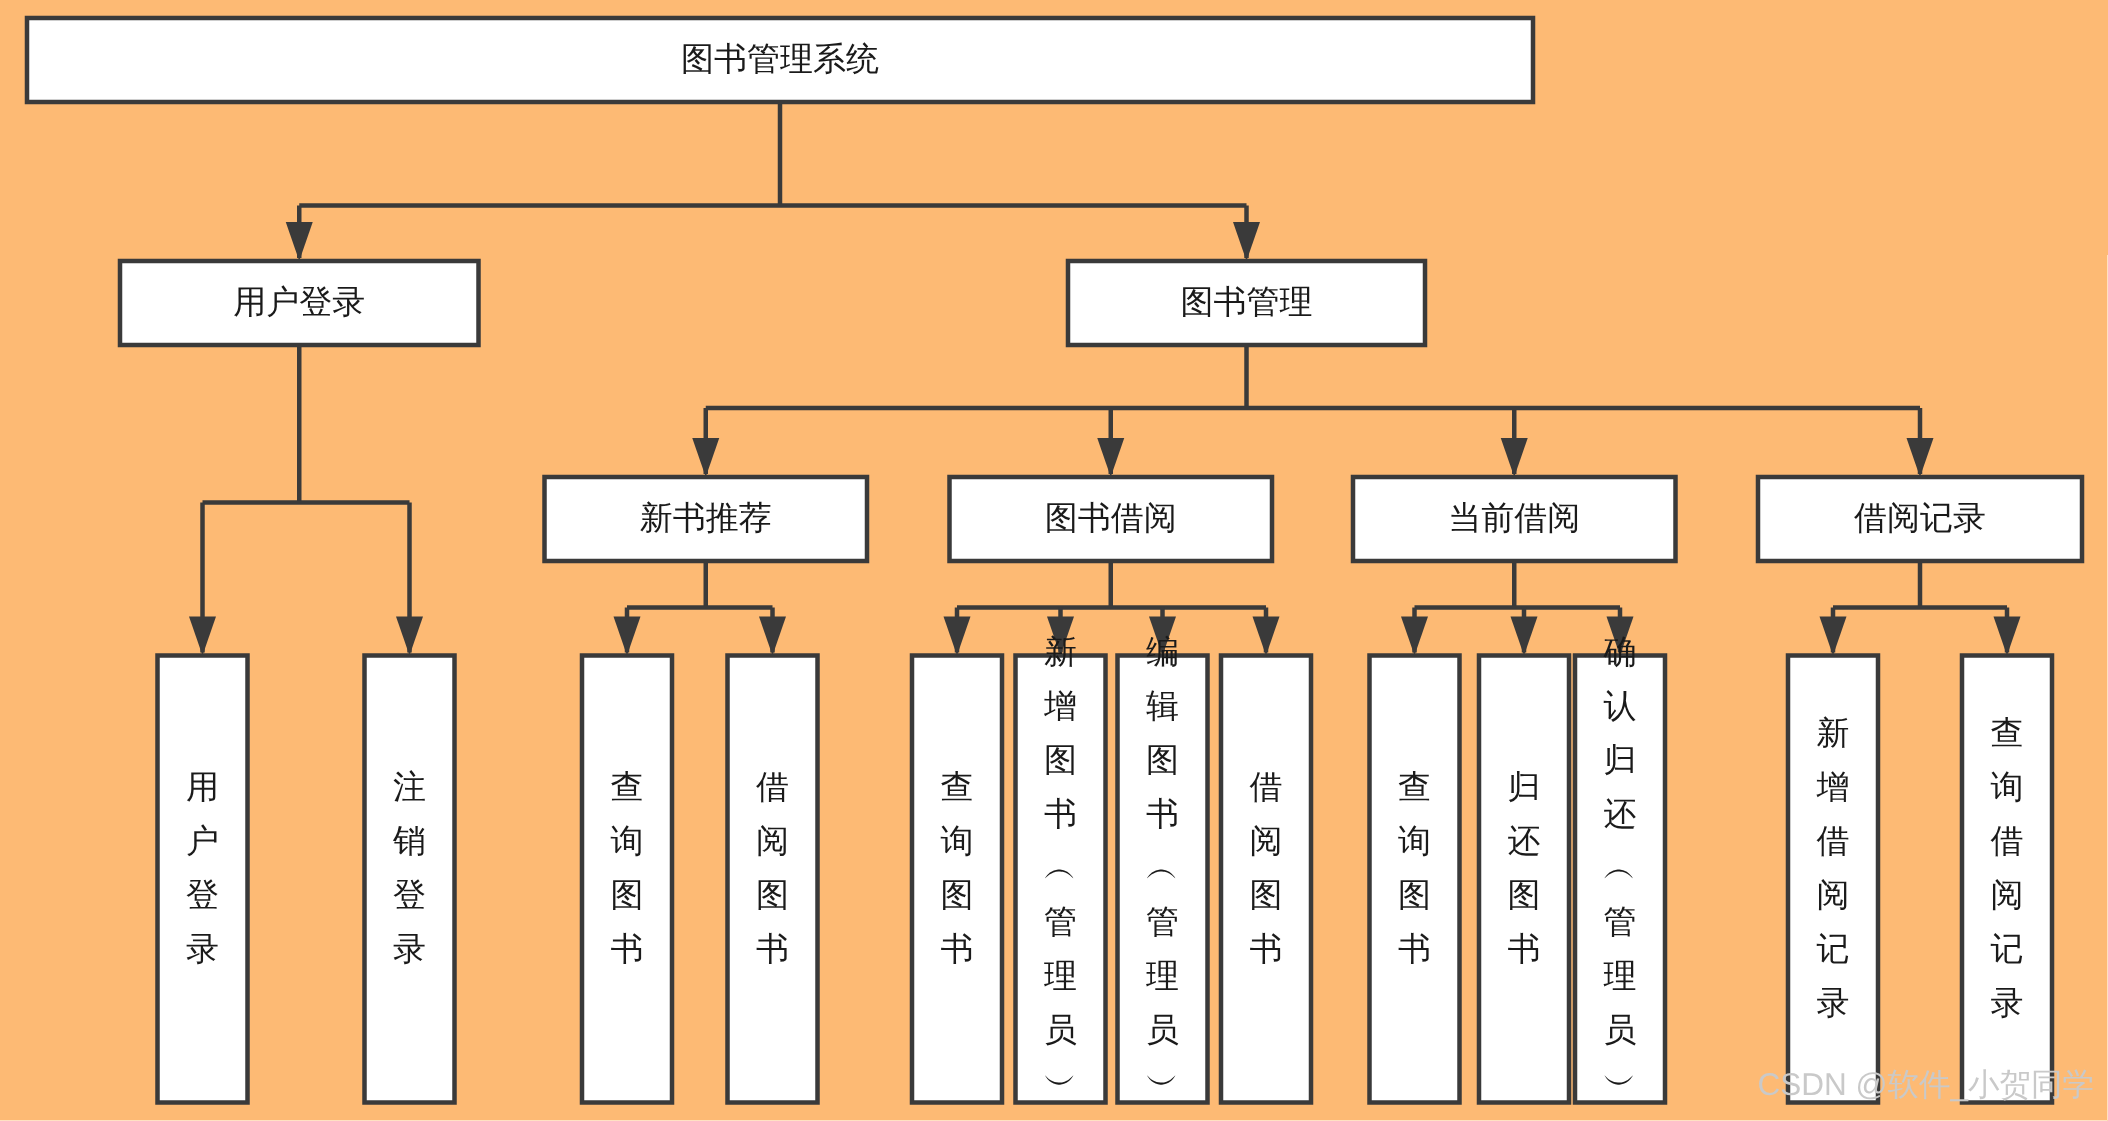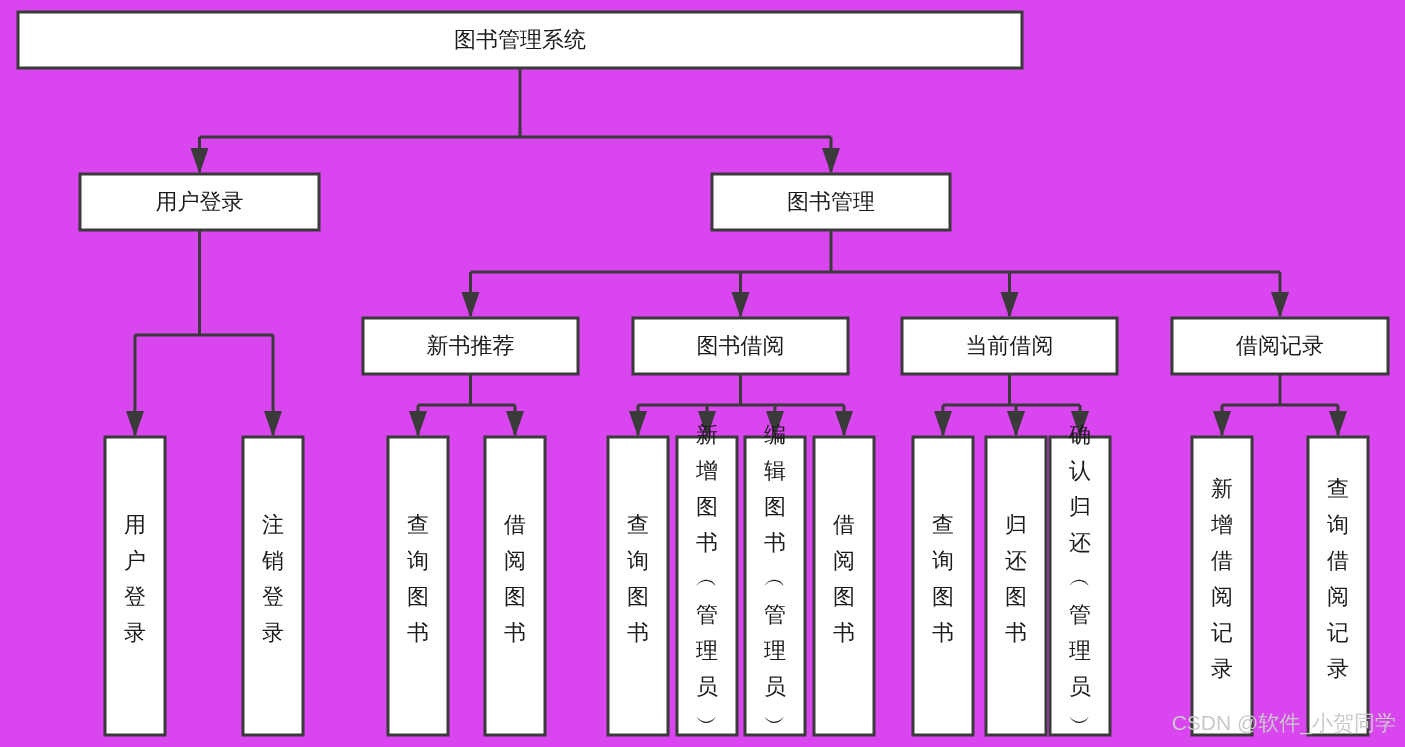--- a/index.html
+++ b/index.html
@@ -8,21 +8,21 @@
     padding: 0;
     background: #ffffff;
   }
   body {
     font-family: "Liberation Sans", "DejaVu Sans", sans-serif;
   }
   #diagram-root {
     position: relative;
     width: 1405px;
     height: 747px;
-    background: #d946ef;
+    background: #fdba74;
     overflow: hidden;
   }
   svg.diagram-canvas {
     position: absolute;
     left: 0;
     top: 0;
     width: 1405px;
     height: 747px;
     display: block;
   }

